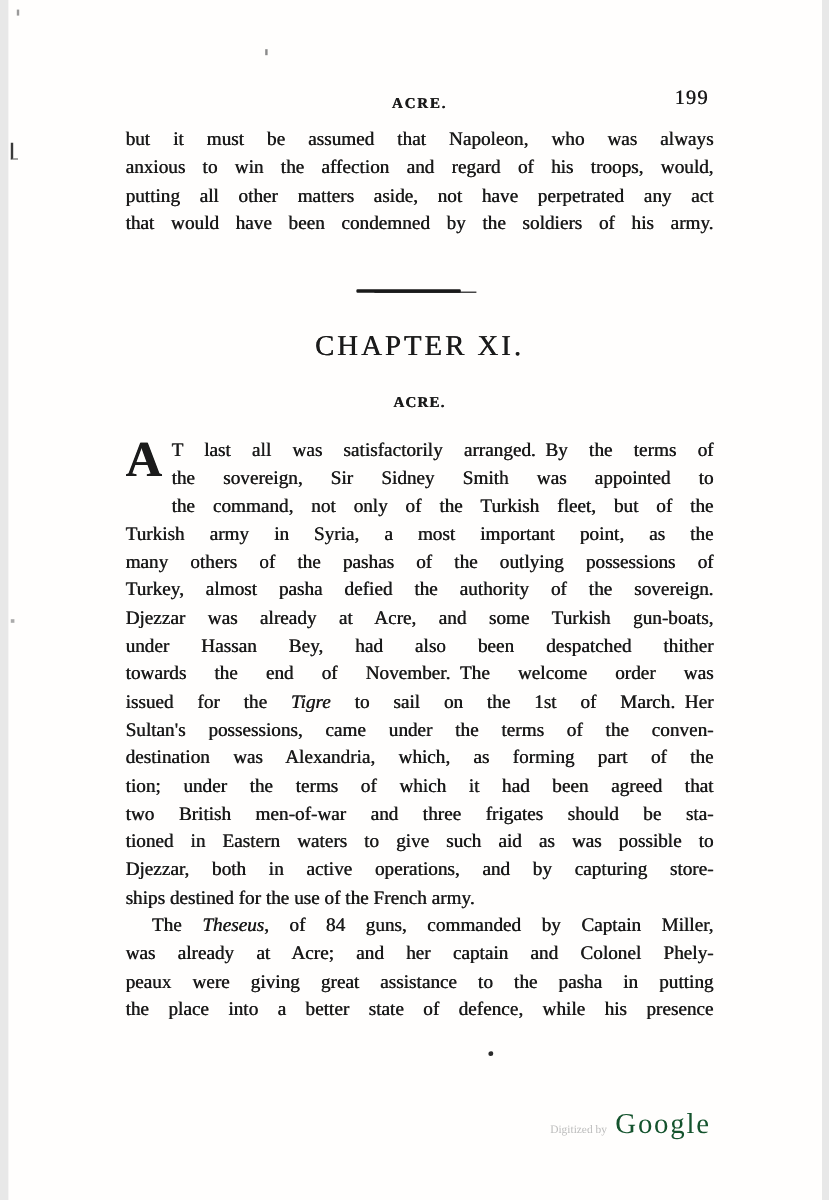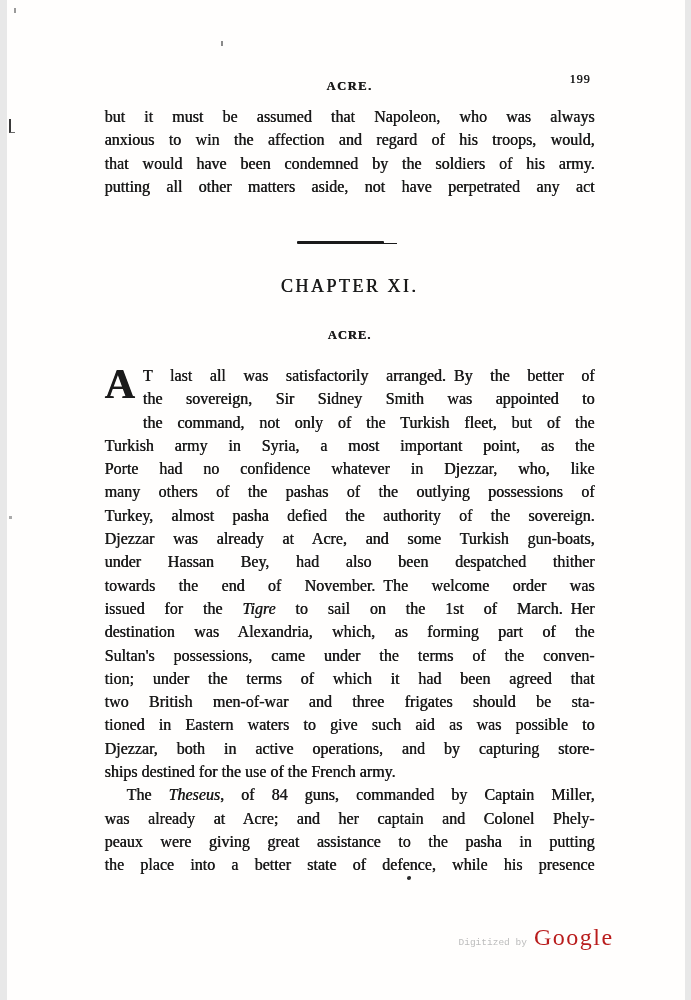--- a/index.html
+++ b/index.html
@@ -8,48 +8,48 @@
     position:relative; width:678px; height:1000px; background:#fffefd;
     font-family:"Liberation Serif","DejaVu Serif",serif; color:#1b1b1b;
     overflow:hidden; margin:0 auto;
   }
   .ink { text-shadow:0.4px 0 0 currentColor; }
   .header { position:absolute; top:76px; left:98px; width:490px; height:22px; }
   .running-title {
     position:absolute; left:0; right:0; top:3px; text-align:center;
     font-size:12.5px; font-weight:bold; letter-spacing:1.5px;
   }
-  .page-number { position:absolute; right:4px; top:-4px; font-size:12px; letter-spacing:1px; }
+  .page-number { position:absolute; right:4px; top:-4px; font-size:17px; letter-spacing:1px; }
   .textcol { position:absolute; left:98px; width:490px; font-size:16px; line-height:23.3px; }
   .intro { top:105px; }
   .bodytext { top:364px; }
   .line { height:23.3px; text-align:justify; text-align-last:justify; }
   .line.no-just { text-align-last:left; }
   .line.indent { text-indent:22px; }
   .it { font-style:italic; }
   .dropcap {
     float:left; font-size:42px; line-height:37px; height:45px;
     font-weight:bold; margin:2px 8px 0 0;
   }
   .divider {
     position:absolute; top:241px; left:290px; width:87px; height:3px;
     background:#1a1a1a; border-radius:1px;
     box-shadow:14px 1px 0 -1px #1a1a1a;
   }
   .chapter-heading {
     position:absolute; top:276px; left:98px; width:490px; text-align:center;
-    font-size:18px; letter-spacing:2.5px; font-weight:normal;
+    font-size:24px; letter-spacing:2.5px; font-weight:normal;
   }
   .chapter-subheading {
     position:absolute; top:328px; left:98px; width:490px; text-align:center;
     font-size:12.5px; font-weight:bold; letter-spacing:1px;
   }
   .watermark { position:absolute; left:452px; top:924px; display:flex; align-items:baseline; }
-  .wm-prefix { font-family:Liberation Mono, monospace; font-size:9.5px; color:#bcbcbc; margin-right:7px; }
-  .wm-logo { font-family:"Liberation Serif","DejaVu Serif",serif; font-size:24px; letter-spacing:1.5px; color:#b91c1c; }
+  .wm-prefix { font-family:Liberation Serif, serif; font-size:9.5px; color:#bcbcbc; margin-right:7px; }
+  .wm-logo { font-family:"Liberation Serif","DejaVu Serif",serif; font-size:24px; letter-spacing:1.5px; color:#14532d; }
   .artifact { position:absolute; }
   .a1 { left:2px; top:119px; width:6px; height:14px; border-left:2px solid #3a3a3a; border-bottom:1px solid #6a6a6a; }
   .a2 { left:400px; top:876px; width:4px; height:4px; background:#2a2a2a; border-radius:60% 40% 55% 45%; }
   .a3 { left:7px; top:8px; width:2px; height:5px; background:#9a9a9a; }
   .a4 { left:2px; top:516px; width:3px; height:3px; background:#ababab; }
   .a5 { left:214px; top:41px; width:2px; height:5px; background:#8a8a8a; }
 </style>
 </head>
 <body>
 
@@ -57,46 +57,45 @@
 
   <div class="header">
     <span class="running-title ink">ACRE.</span>
     <span class="page-number ink">199</span>
   </div>
 
   <div class="textcol intro ink" id="intro">
       <div class="paragraph">
         <div class="line"><span>but it must be assumed that Napoleon, who was always</span></div>
         <div class="line"><span>anxious to win the affection and regard of his troops, would,</span></div>
+        <div class="line"><span>putting all other matters aside, not have perpetrated any act</span></div>
         <div class="line"><span>that would have been condemned by the soldiers of his army.</span></div>
-        <div class="line"><span>putting all other matters aside, not have perpetrated any act</span></div>
       </div>
     </div>
 
   <div class="divider"></div>
 
   <div class="chapter-heading ink">CHAPTER XI.</div>
   <div class="chapter-subheading ink">ACRE.</div>
 
   <div class="textcol bodytext ink" id="chapter-body">
       <div class="paragraph">
         <span class="dropcap">A</span>
-        <div class="line"><span>T last all was satisfactorily arranged. By the better of</span></div>
+        <div class="line"><span>T last all was satisfactorily arranged. By the terms of</span></div>
         <div class="line"><span>the sovereign, Sir Sidney Smith was appointed to</span></div>
         <div class="line"><span>the command, not only of the Turkish fleet, but of the</span></div>
         <div class="line"><span>Turkish army in Syria, a most important point, as the</span></div>
-        <div class="line"><span>Porte had no confidence whatever in Djezzar, who, like</span></div>
         <div class="line"><span>many others of the pashas of the outlying possessions of</span></div>
         <div class="line"><span>Turkey, almost pasha defied the authority of the sovereign.</span></div>
         <div class="line"><span>Djezzar was already at Acre, and some Turkish gun-boats,</span></div>
         <div class="line"><span>under Hassan Bey, had also been despatched thither</span></div>
         <div class="line"><span>towards the end of November. The welcome order was</span></div>
         <div class="line"><span>issued for the </span><span class="it">Tigre</span><span> to sail on the 1st of March. Her</span></div>
+        <div class="line"><span>Sultan's possessions, came under the terms of the conven-</span></div>
         <div class="line"><span>destination was Alexandria, which, as forming part of the</span></div>
-        <div class="line"><span>Sultan's possessions, came under the terms of the conven-</span></div>
         <div class="line"><span>tion; under the terms of which it had been agreed that</span></div>
         <div class="line"><span>two British men-of-war and three frigates should be sta-</span></div>
         <div class="line"><span>tioned in Eastern waters to give such aid as was possible to</span></div>
         <div class="line"><span>Djezzar, both in active operations, and by capturing store-</span></div>
         <div class="line no-just"><span>ships destined for the use of the French army.</span></div>
       </div>
       <div class="paragraph">
         <div class="line indent"><span>The </span><span class="it">Theseus</span><span>, of 84 guns, commanded by Captain Miller,</span></div>
         <div class="line"><span>was already at Acre; and her captain and Colonel Phely-</span></div>
         <div class="line"><span>peaux were giving great assistance to the pasha in putting</span></div>

